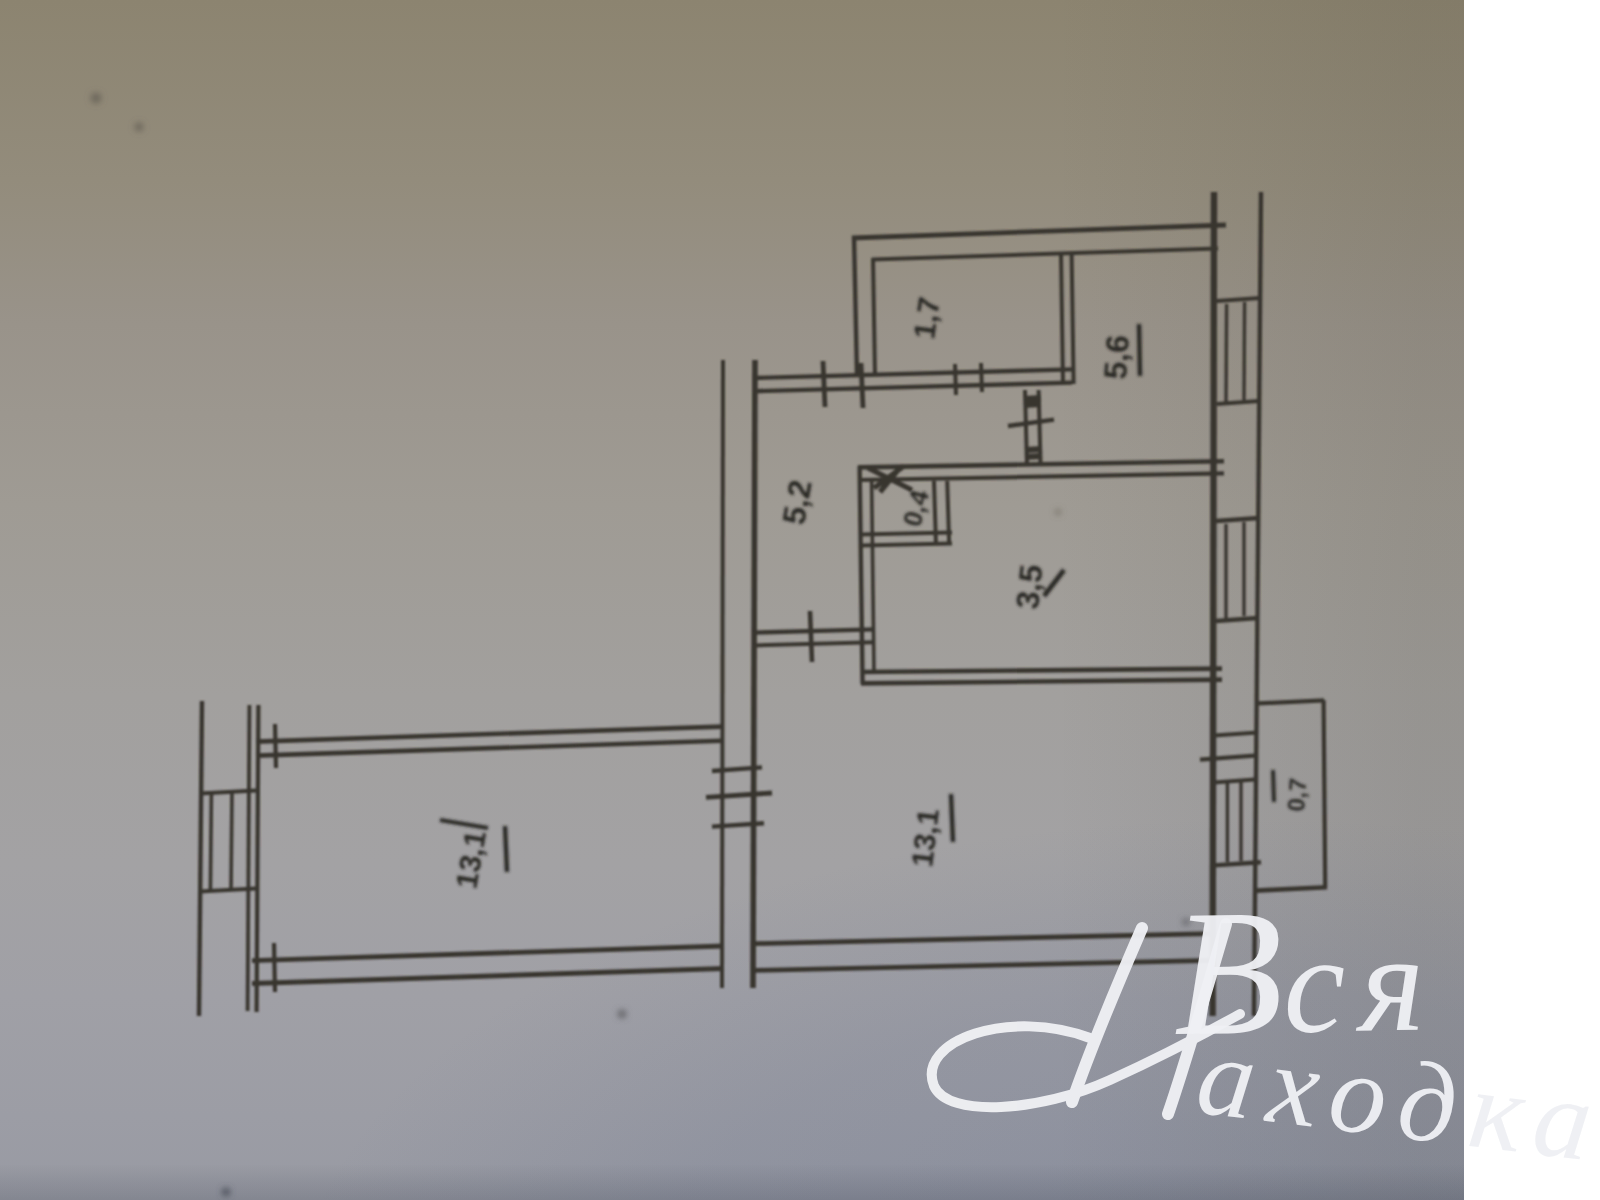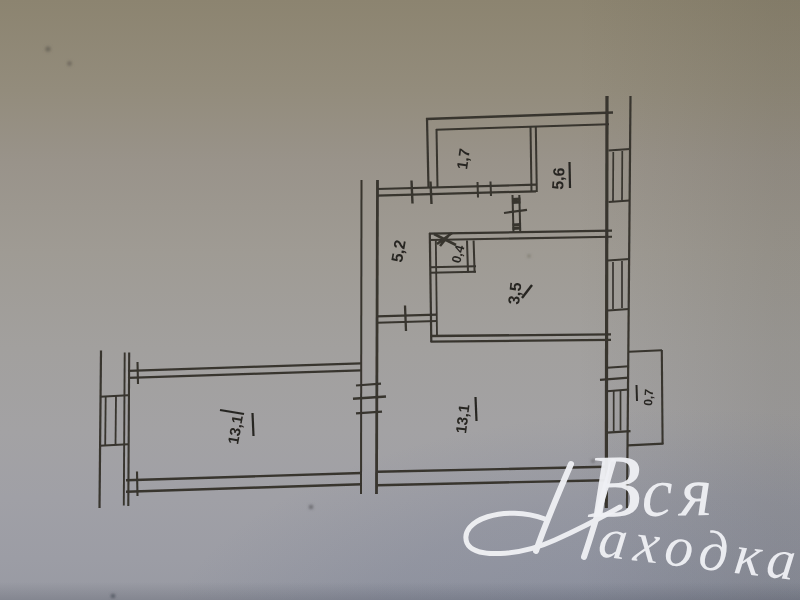--- a/index.html
+++ b/index.html
@@ -1,17 +1,17 @@
 <!DOCTYPE html>
 <html><head>
 <meta charset="utf-8">
 <style>
 html,body{margin:0;padding:0;width:800px;height:600px;overflow:hidden;
 font-family:"Liberation Sans",sans-serif;}
-#photo{position:relative;width:800px;height:600px;
+#photo{position:relative;width:732px;height:600px;
 background:
  linear-gradient(to bottom, rgba(40,45,60,0) 97%, rgba(40,45,60,0.18) 100%),
  radial-gradient(95% 60% at 86% 110%, rgba(80,95,130,0.22) 0%, rgba(80,95,130,0.13) 45%, rgba(80,95,130,0) 70%),
  linear-gradient(to right, rgba(70,66,52,0) 72%, rgba(70,66,52,0.13) 97%),
  linear-gradient(to bottom,#8c8470 0px,#938c7c 15%,#99938a 27%,#9f9b94 42%,#a2a09e 58%,#a3a2a4 72%,#a0a0a6 83%,#9c9da5 93%,#989aa3 100%);}
 svg{position:absolute;left:0;top:0}
 text{font-family:"Liberation Sans",sans-serif}
 .wm{font-family:"Liberation Serif",serif;font-style:italic;fill:#eff0f4}
 </style>
 </head>

